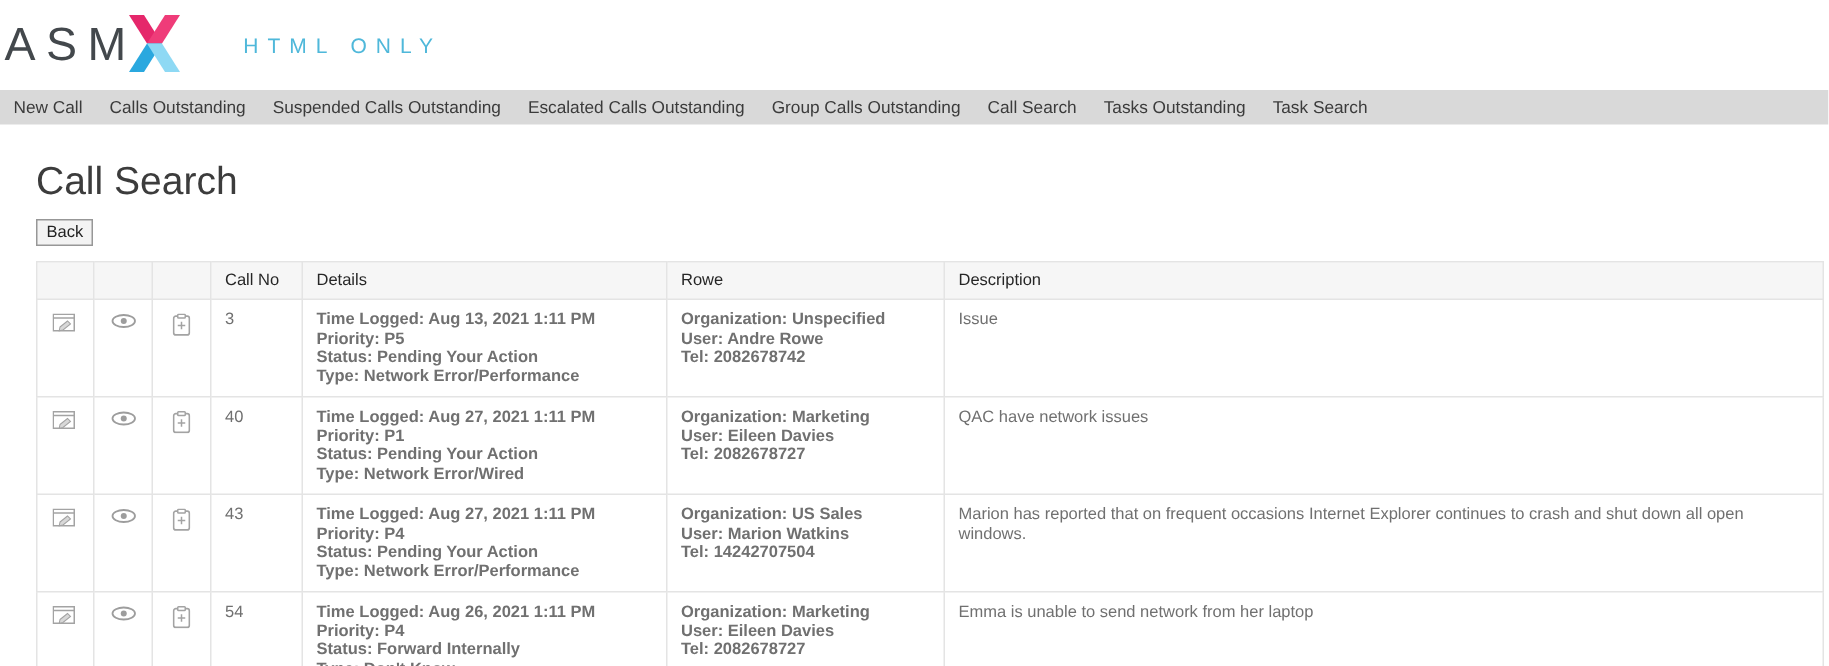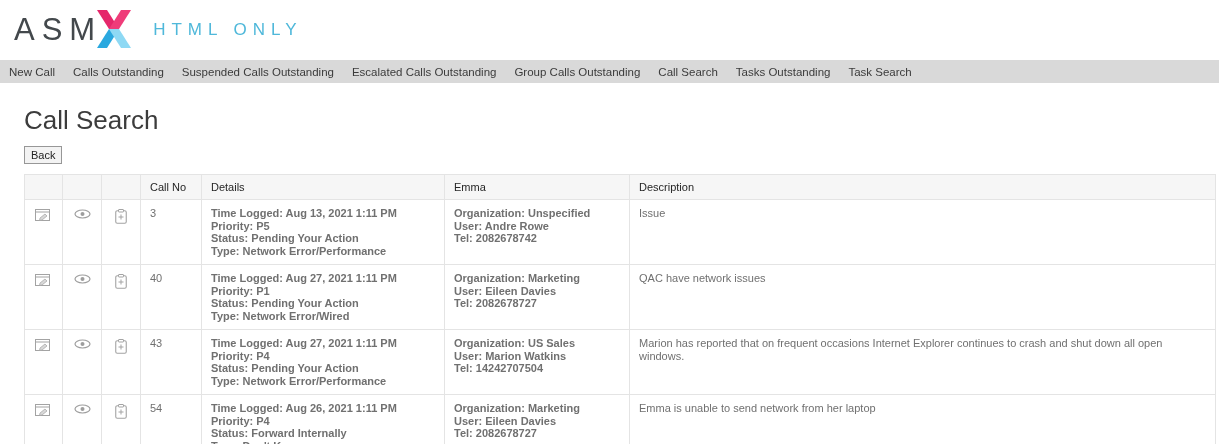--- a/index.html
+++ b/index.html
@@ -4,28 +4,28 @@
 <style>
   * { box-sizing: border-box; }
   html, body { margin: 0; padding: 0; }
   body {
     width: 1219px; height: 444px; overflow: hidden;
     background: #ffffff;
     font-family: "Liberation Sans", sans-serif;
   }
 
   
-  .app-header { height: 60px; display: flex; align-items: center; padding-left: 14px; background: #ffffff; }
+  .app-header { height: 60px; display: flex; align-items: center; padding-left: 3px; background: #ffffff; }
   .logo-text {
     font-size: 31px; color: #43484c; letter-spacing: 7px;
     font-weight: 500; line-height: 60px;
   }
   .logo-x { margin-left: -5px; margin-top: 2px; }
   .tagline {
-    margin-left: 22px; font-size: 17px; letter-spacing: 6px;
+    margin-left: 42px; font-size: 14px; letter-spacing: 6px;
     color: #4fb8da; font-weight: 500;
   }
 
   
   .nav-bar { height: 23px; background: #d9d9d9; display: flex; align-items: center; }
   .nav-item {
     padding: 0 9px; font-size: 11.5px; color: #3b3b3b;
     text-decoration: none; cursor: pointer; white-space: nowrap;
   }
 
@@ -96,21 +96,21 @@
         <col style="width:185px">
         <col>
     </colgroup>
     <thead>
       <tr>
         <th></th>
         <th></th>
         <th></th>
         <th>Call No</th>
         <th>Details</th>
-        <th>Emma</th>
+        <th>Rowe</th>
         <th>Description</th>
       </tr>
     </thead>
     <tbody>
 
       <tr class="body-row">
         <td class="icon-cell">
           <span class="icon-btn">
             <svg width="17" height="14" viewBox="0 0 17 14">
                 <rect x="0.5" y="0.5" width="14" height="11" fill="none" stroke="#a3a3a3"></rect>

